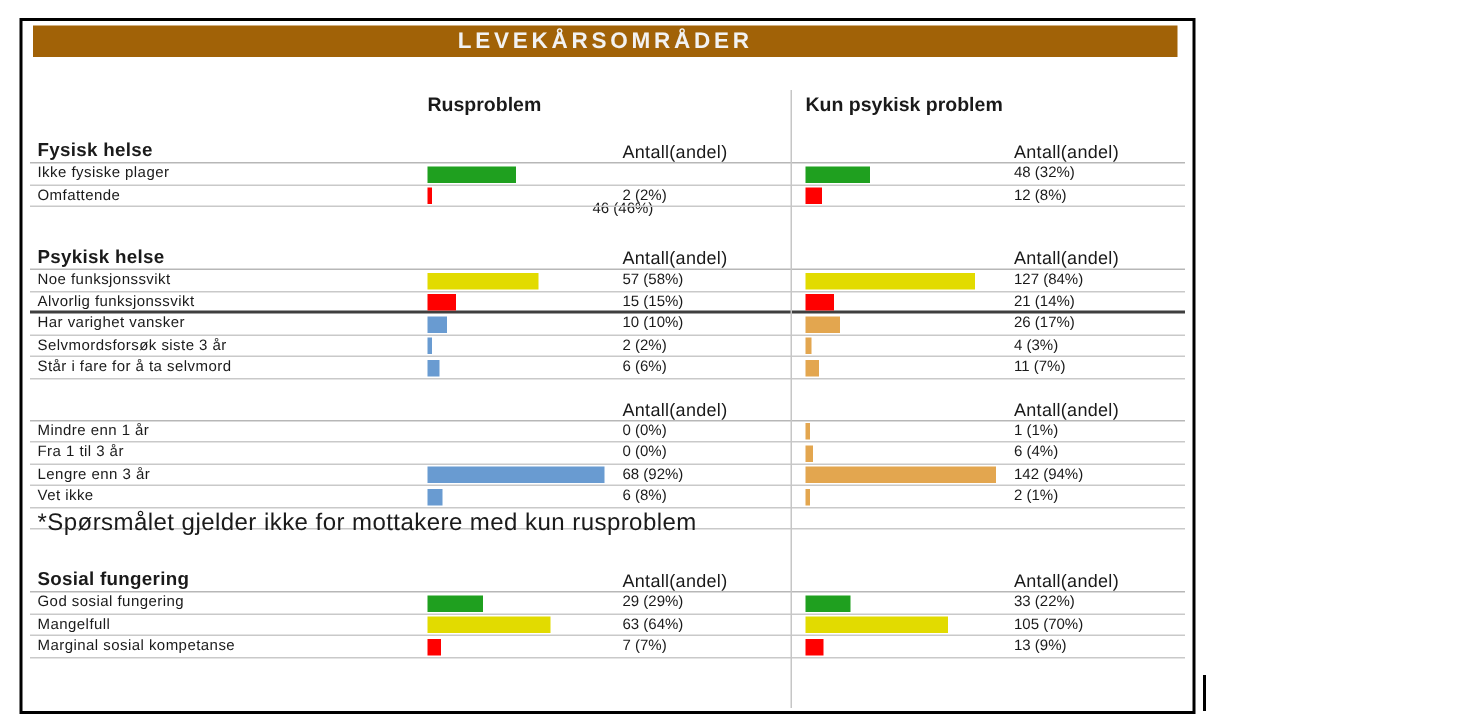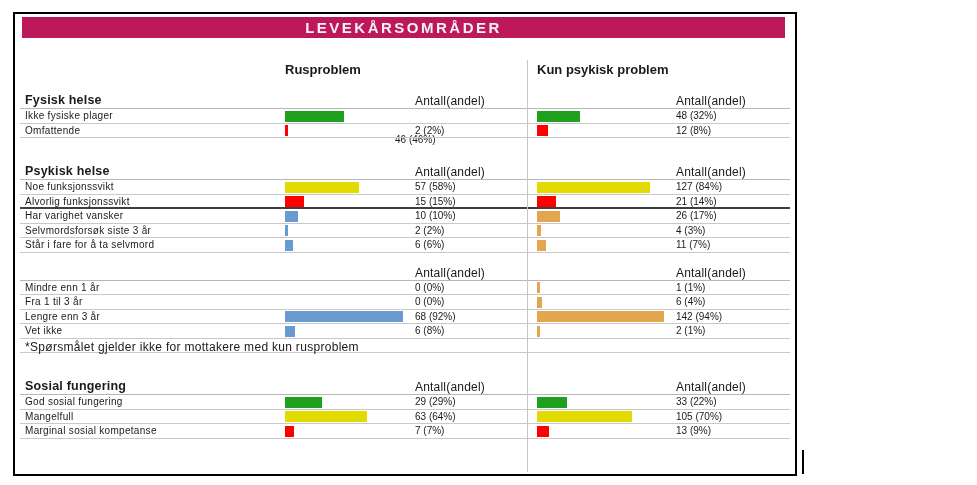--- a/index.html
+++ b/index.html
@@ -18,31 +18,31 @@
            font-size:12.5px;}
   .sec-title{position:absolute;left:5px;top:0;font-weight:bold;letter-spacing:.2px;}
   .val-header{position:absolute;top:1px;font-size:12px;letter-spacing:.2px;}
   .row{position:relative;height:14.5px;border-bottom:1px solid #c9c9c9;
        font-size:10px;box-sizing:border-box;}
   .row.strong{border-bottom:2px solid #3f3f3f;}
   .row .lbl{position:absolute;left:5px;top:1px;letter-spacing:.3px;white-space:nowrap;}
   .row .bar{position:absolute;top:1.5px;height:11px;}
   .row .val{position:absolute;top:1px;white-space:nowrap;}
   .footrow{position:relative;height:14.5px;border-bottom:1px solid #c9c9c9;
-           font-size:12px;box-sizing:border-box;}
+           font-size:16px;box-sizing:border-box;}
   .footrow .foot{position:absolute;left:5px;top:1px;letter-spacing:.3px;white-space:nowrap;}
   #colsep{position:absolute;left:512px;top:46px;height:412px;width:1px;background:#c6c6c6;}
   #cursor-artifact{position:absolute;left:802px;top:450px;width:2px;height:24px;background:#000;}
 </style>
 </head>
 <body>
 
 <div id="page">
   <div id="frame">
-    <div id="titlebar" style="background: #be185d; color: rgb(242, 242, 242);">
+    <div id="titlebar" style="background: #a16207; color: rgb(242, 242, 242);">
       <span>LEVEKÅRSOMRÅDER</span>
     </div>
     <div id="groupheaders">
       <span class="gh-l">Rusproblem</span>
       <span class="gh-r">Kun psykisk problem</span>
     </div>
     <div id="sections">
         <div class="section" style="margin-top: 15px;">
           <div class="sec-row">
             <span class="sec-title">Fysisk helse</span>

